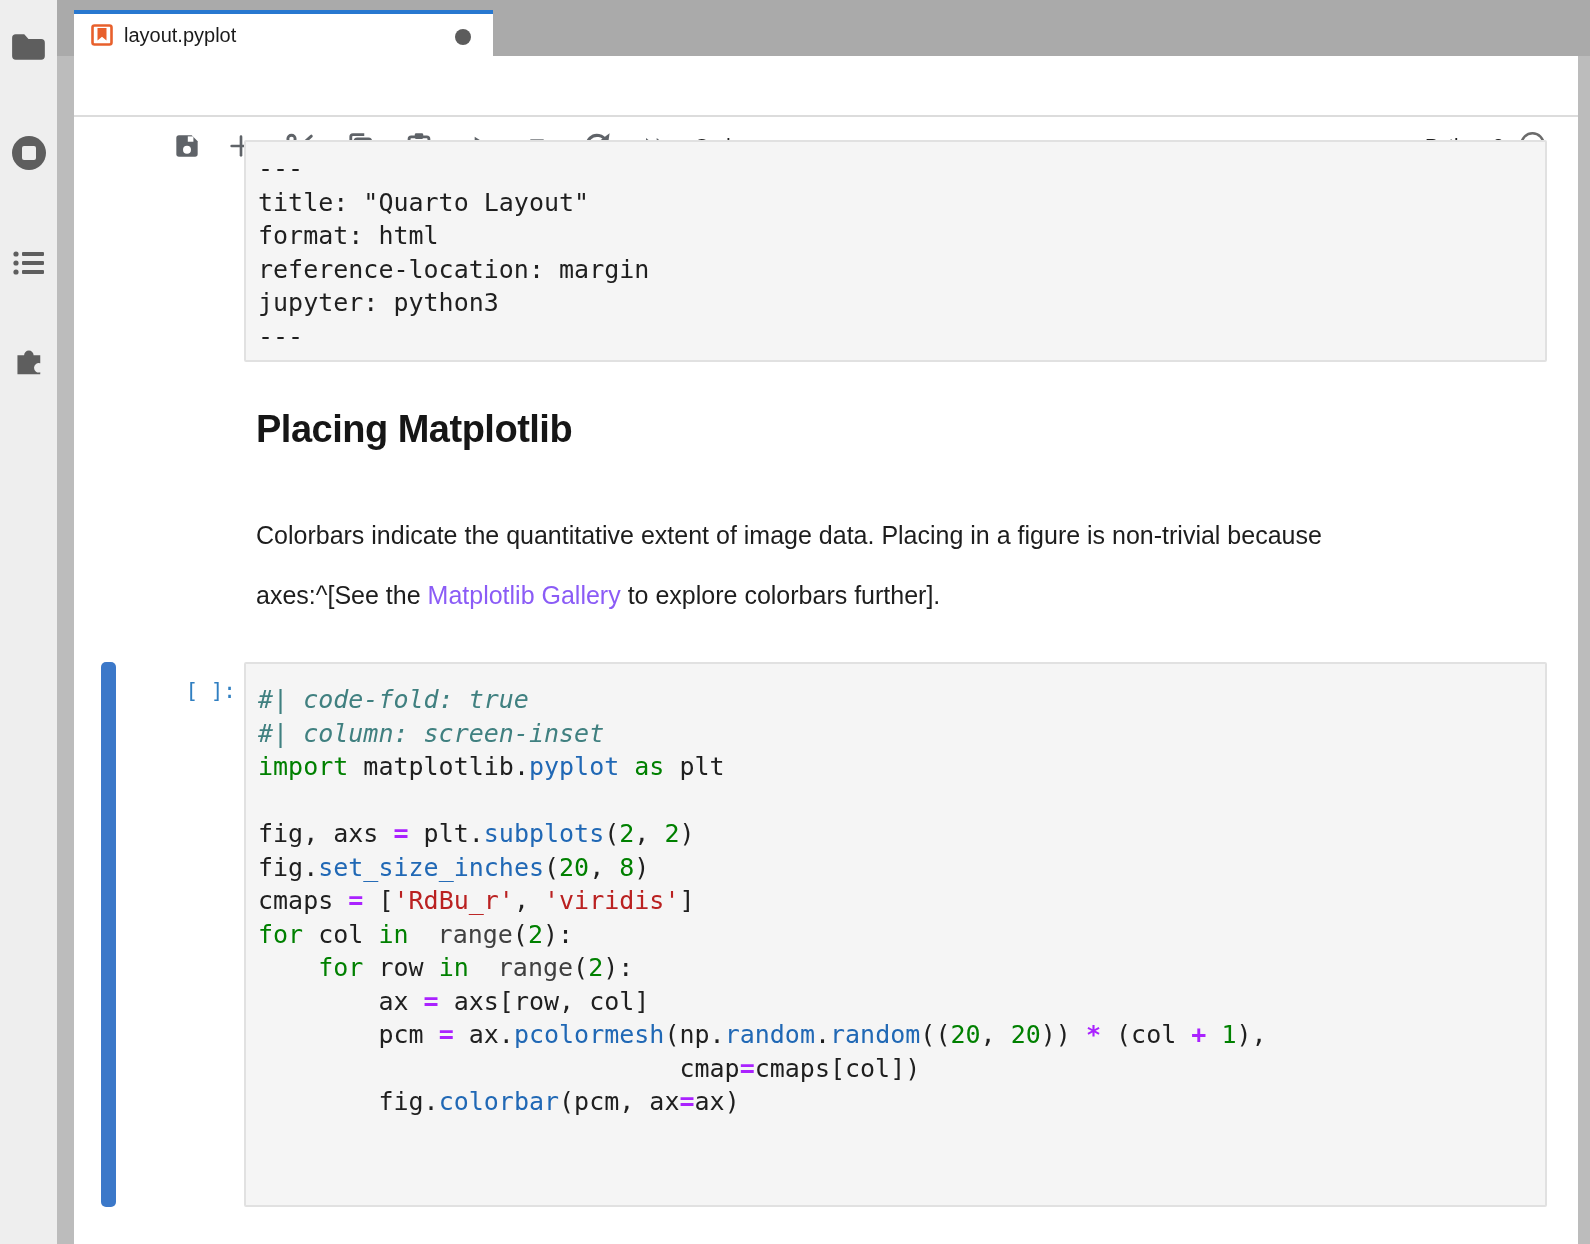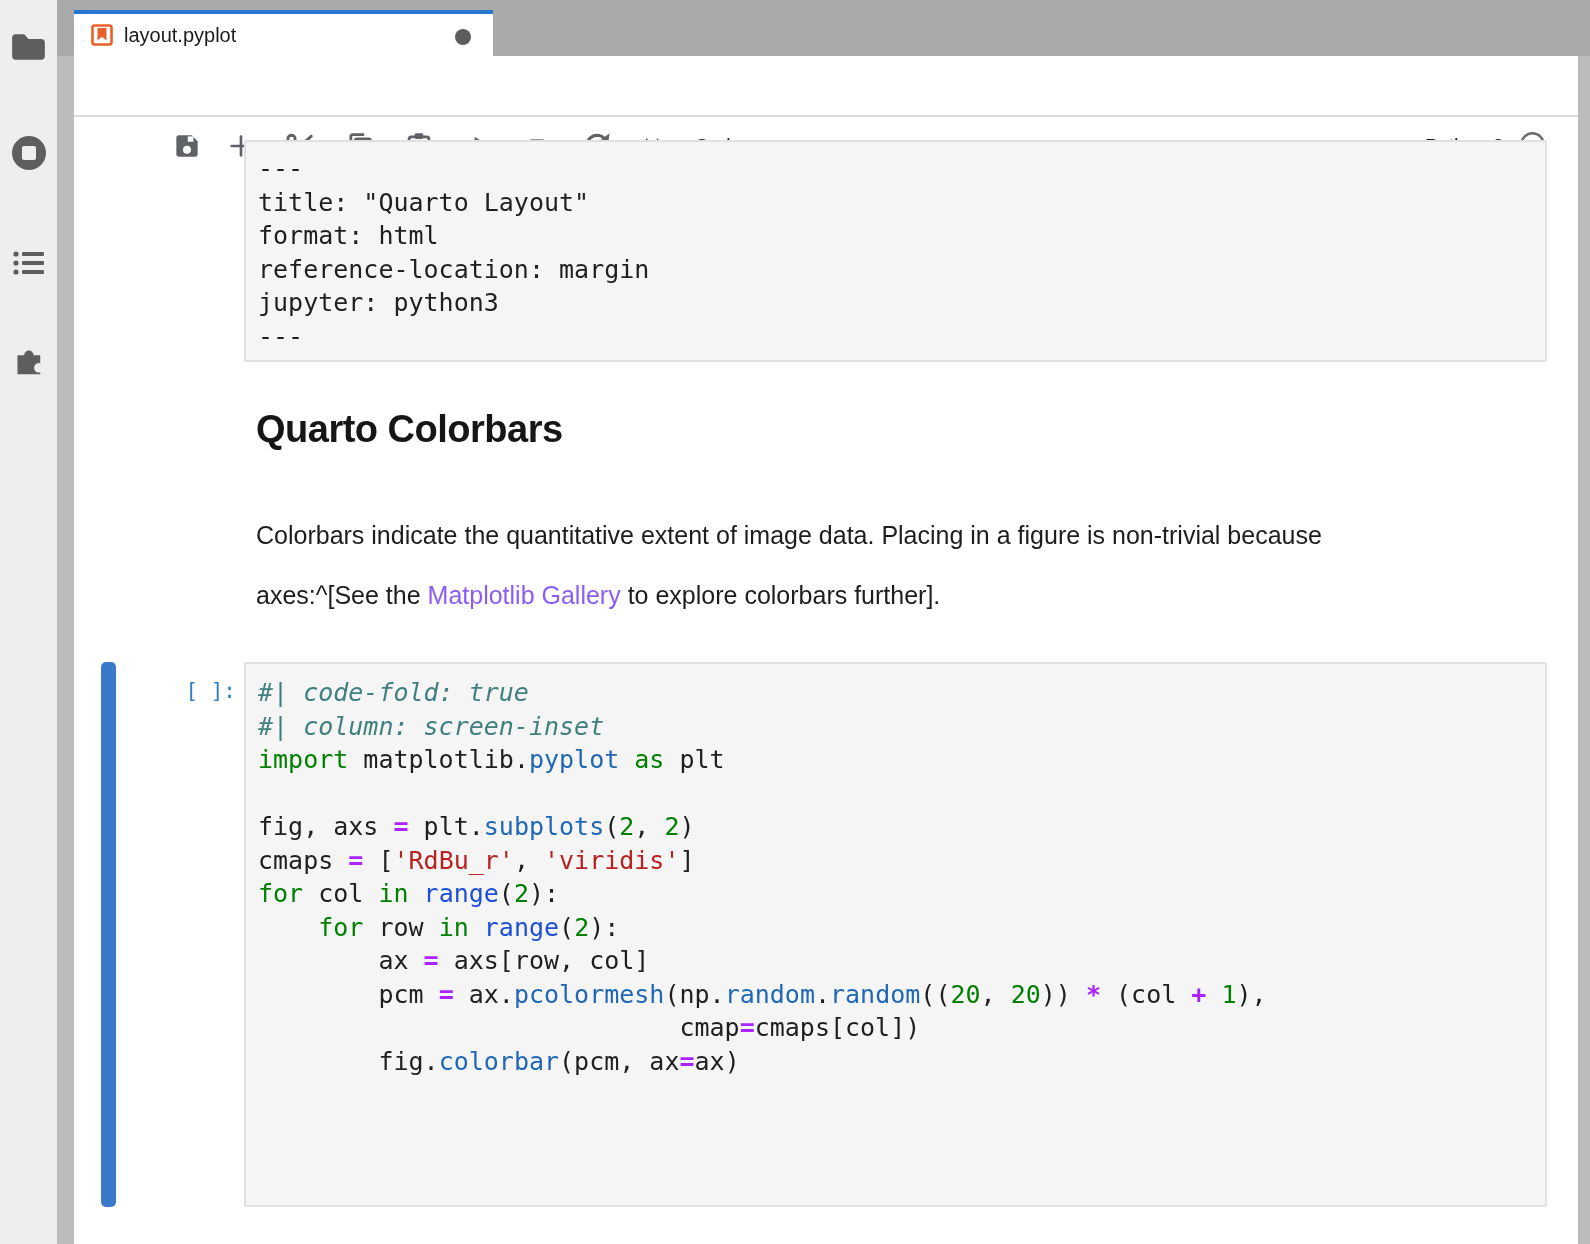--- a/index.html
+++ b/index.html
@@ -40,25 +40,25 @@
   .yline{font-family:"DejaVu Sans Mono",monospace;font-size:25px;line-height:33.5px;color:#1f1f1f;white-space:pre;}
 
   .md-heading{position:absolute;left:256px;top:408px;font-size:38px;font-weight:700;color:#161616;letter-spacing:-0.5px;}
   .md-para{position:absolute;left:256px;top:497px;width:1260px;font-size:25px;line-height:44px;color:#1d1d1d;}
   .md-line{white-space:pre;margin-top:16px;}
   .md-link{color:#8b5cf6;cursor:pointer;}
 
   .active-bar{position:absolute;left:101px;top:662px;width:15px;height:545px;border-radius:5px;background:#3b78c9;}
   .prompt{position:absolute;left:110px;top:679px;width:126px;text-align:right;
           font-family:"DejaVu Sans Mono",monospace;font-size:21px;color:#307fc1;}
-  .code-cell{top:662px;height:545px;padding:12px 12px;}
+  .code-cell{top:662px;height:545px;padding:19px 12px;}
   .cline{font-family:"DejaVu Sans Mono",monospace;font-size:25px;line-height:33.5px;color:#1f1f1f;white-space:pre;}
   .tok-c{color:#408080;font-style:italic;}
   .tok-k{color:#008000;font-weight:normal;}
-  .tok-b{color:#1d4ed8;}
+  .tok-b{color:#404040;margin-left:14px;}
   .tok-p{color:#2068b5;}
   .tok-o{color:#aa22ff;font-weight:bold;}
   .tok-s{color:#ba2121;}
   .tok-n{color:#008000;}
   .tok-t{color:#1f1f1f;}
 </style>
 </head>
 <body>
 
 <div class="stage">
@@ -224,35 +224,36 @@
     <div>
         <div class="yline">---</div>
         <div class="yline">title: "Quarto Layout"</div>
         <div class="yline">format: html</div>
         <div class="yline">reference-location: margin</div>
         <div class="yline">jupyter: python3</div>
         <div class="yline">---</div>
       </div>
   </div>
 
-  <div class="md-heading">Quarto Colorbars</div>
+  <div class="md-heading">Placing Matplotlib</div>
   <div class="md-para">
     <div class="md-line">Colorbars indicate the quantitative extent of image data. Placing in a figure is non-trivial because</div>
     <div class="md-line"><span>axes:^[See the </span><span class="md-link">Matplotlib Gallery</span><span> to explore colorbars further].</span></div>
   </div>
 
   <div class="active-bar"></div>
   <div class="prompt">[ ]:</div>
   <div class="cellbox code-cell">
     <div>
         <div class="cline"><span class="tok-c">#| code-fold: true</span></div>
         <div class="cline"><span class="tok-c">#| column: screen-inset</span></div>
         <div class="cline"><span class="tok-k">import</span><span class="tok-t"> matplotlib.</span><span class="tok-p">pyplot</span><span class="tok-t"> </span><span class="tok-k">as</span><span class="tok-t"> plt</span></div>
         <div class="cline">&nbsp;</div>
         <div class="cline"><span class="tok-t">fig, axs </span><span class="tok-o">=</span><span class="tok-t"> plt.</span><span class="tok-p">subplots</span><span class="tok-t">(</span><span class="tok-n">2</span><span class="tok-t">, </span><span class="tok-n">2</span><span class="tok-t">)</span></div>
+        <div class="cline"><span class="tok-t">fig.</span><span class="tok-p">set_size_inches</span><span class="tok-t">(</span><span class="tok-n">20</span><span class="tok-t">, </span><span class="tok-n">8</span><span class="tok-t">)</span></div>
         <div class="cline"><span class="tok-t">cmaps </span><span class="tok-o">=</span><span class="tok-t"> [</span><span class="tok-s">'RdBu_r'</span><span class="tok-t">, </span><span class="tok-s">'viridis'</span><span class="tok-t">]</span></div>
         <div class="cline"><span class="tok-k">for</span><span class="tok-t"> col </span><span class="tok-k">in</span><span class="tok-t"> </span><span class="tok-b">range</span><span class="tok-t">(</span><span class="tok-n">2</span><span class="tok-t">):</span></div>
         <div class="cline"><span class="tok-t">    </span><span class="tok-k">for</span><span class="tok-t"> row </span><span class="tok-k">in</span><span class="tok-t"> </span><span class="tok-b">range</span><span class="tok-t">(</span><span class="tok-n">2</span><span class="tok-t">):</span></div>
         <div class="cline"><span class="tok-t">        ax </span><span class="tok-o">=</span><span class="tok-t"> axs[row, col]</span></div>
         <div class="cline"><span class="tok-t">        pcm </span><span class="tok-o">=</span><span class="tok-t"> ax.</span><span class="tok-p">pcolormesh</span><span class="tok-t">(np.</span><span class="tok-p">random</span><span class="tok-t">.</span><span class="tok-p">random</span><span class="tok-t">((</span><span class="tok-n">20</span><span class="tok-t">, </span><span class="tok-n">20</span><span class="tok-t">)) </span><span class="tok-o">*</span><span class="tok-t"> (col </span><span class="tok-o">+</span><span class="tok-t"> </span><span class="tok-n">1</span><span class="tok-t">),</span></div>
         <div class="cline"><span class="tok-t">                            cmap</span><span class="tok-o">=</span><span class="tok-t">cmaps[col])</span></div>
         <div class="cline"><span class="tok-t">        fig.</span><span class="tok-p">colorbar</span><span class="tok-t">(pcm, ax</span><span class="tok-o">=</span><span class="tok-t">ax)</span></div>
       </div>
   </div>
 

